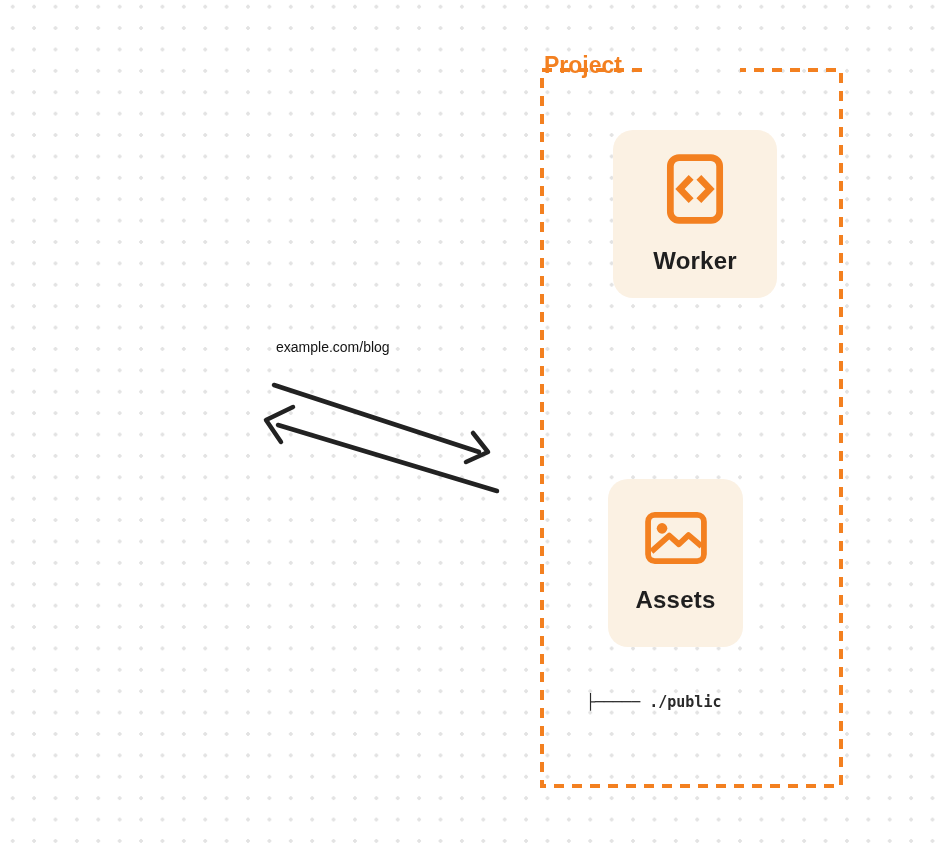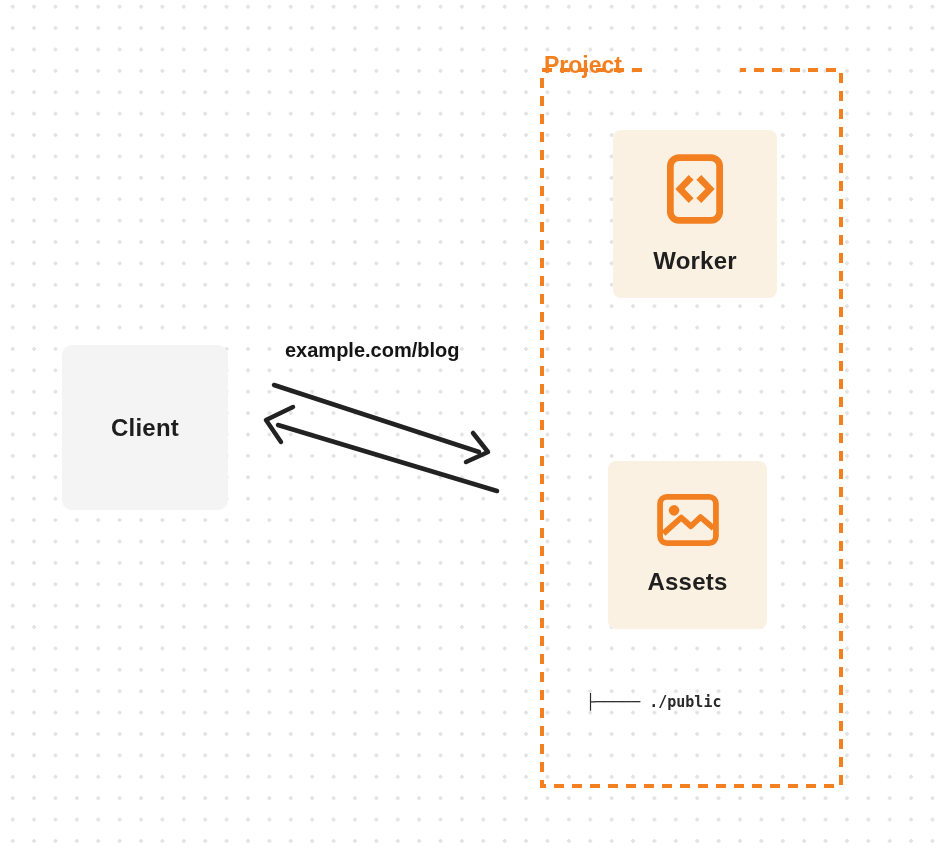--- a/index.html
+++ b/index.html
@@ -24,72 +24,69 @@
     border-radius: 10px;
     display: flex; align-items: center; justify-content: center;
   }
   .client-label {
     font-size: 24px; font-weight: bold; color: #1e1e1e;
     letter-spacing: 0.2px;
   }
 
   
   .request-label {
-    left: 285px; top: 339px;
-    font-size: 20px; font-weight: bold; color: #141414;
+    left: 276px; top: 339px;
+    font-size: 14px; font-weight: normal; color: #141414;
   }
 
   
   .arrows-svg { left: 0; top: 0; }
 
   
   .project-border-svg { left: 540px; top: 68px; }
   .project-title-wrap {
     left: 540px; top: 52px; width: 303px;
     text-align: left;
   }
   .project-title {
     display: inline-block;
     font-size: 23px; font-weight: bold; color: #f38020;
     padding: 0 4px;
   }
 
   
   .node-card {
     background: #fbf1e3;
-    border-radius: 8px;
+    border-radius: 20px;
     display: flex; flex-direction: column;
     align-items: center; justify-content: center;
     gap: 22px;
   }
   .worker-card { left: 613px; top: 130px; width: 164px; height: 168px; }
-  .assets-card { left: 608px; top: 461px; width: 159px; height: 168px; }
+  .assets-card { left: 608px; top: 479px; width: 135px; height: 168px; }
   .node-label {
     font-size: 24px; font-weight: bold; color: #1f1f1f;
     letter-spacing: 0.2px;
   }
 
   
   .file-tree {
     left: 586px; top: 650px;
     font-family: "DejaVu Sans Mono", monospace;
     font-size: 15px; font-weight: bold;
     line-height: 21px;
     color: #2a2a2a;
     white-space: pre;
   }
 </style>
 </head>
 <body>
 
 <div class="canvas">
 
-  <div class="abs client-box">
-    <span class="client-label">Client</span>
-  </div>
 
   <div class="abs request-label">example.com/blog</div>
 
   <svg class="abs arrows-svg" width="938" height="860" viewBox="0 0 938 860">
     <g stroke="#222222" stroke-width="4.5" fill="none" stroke-linecap="round" stroke-linejoin="round">
       <g>
         <path d="M274 385 L479 452"></path>
         <path d="M473 433 L488 452 L466 462"></path>
       </g>
       <g>

